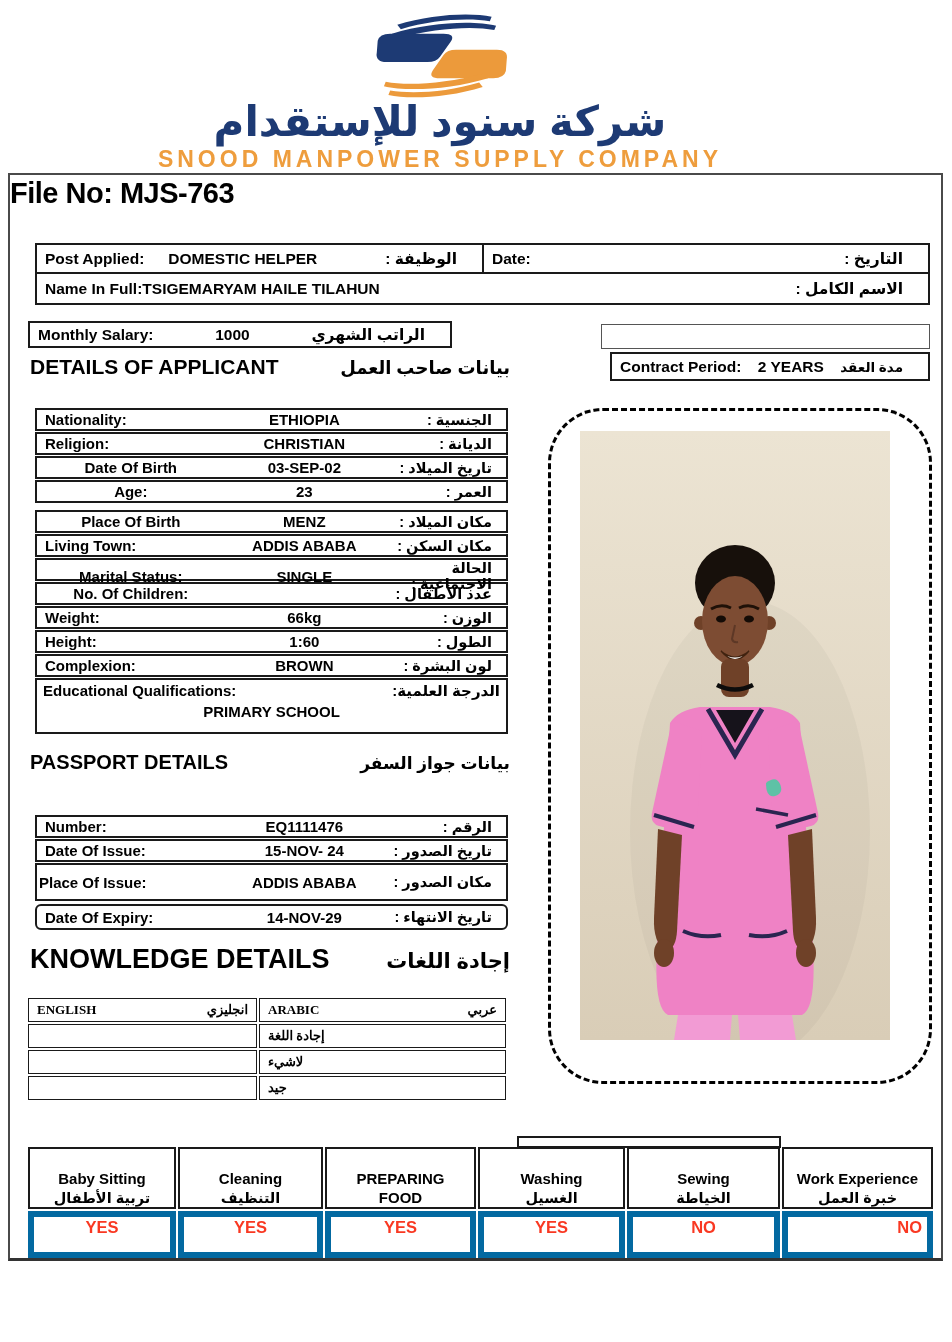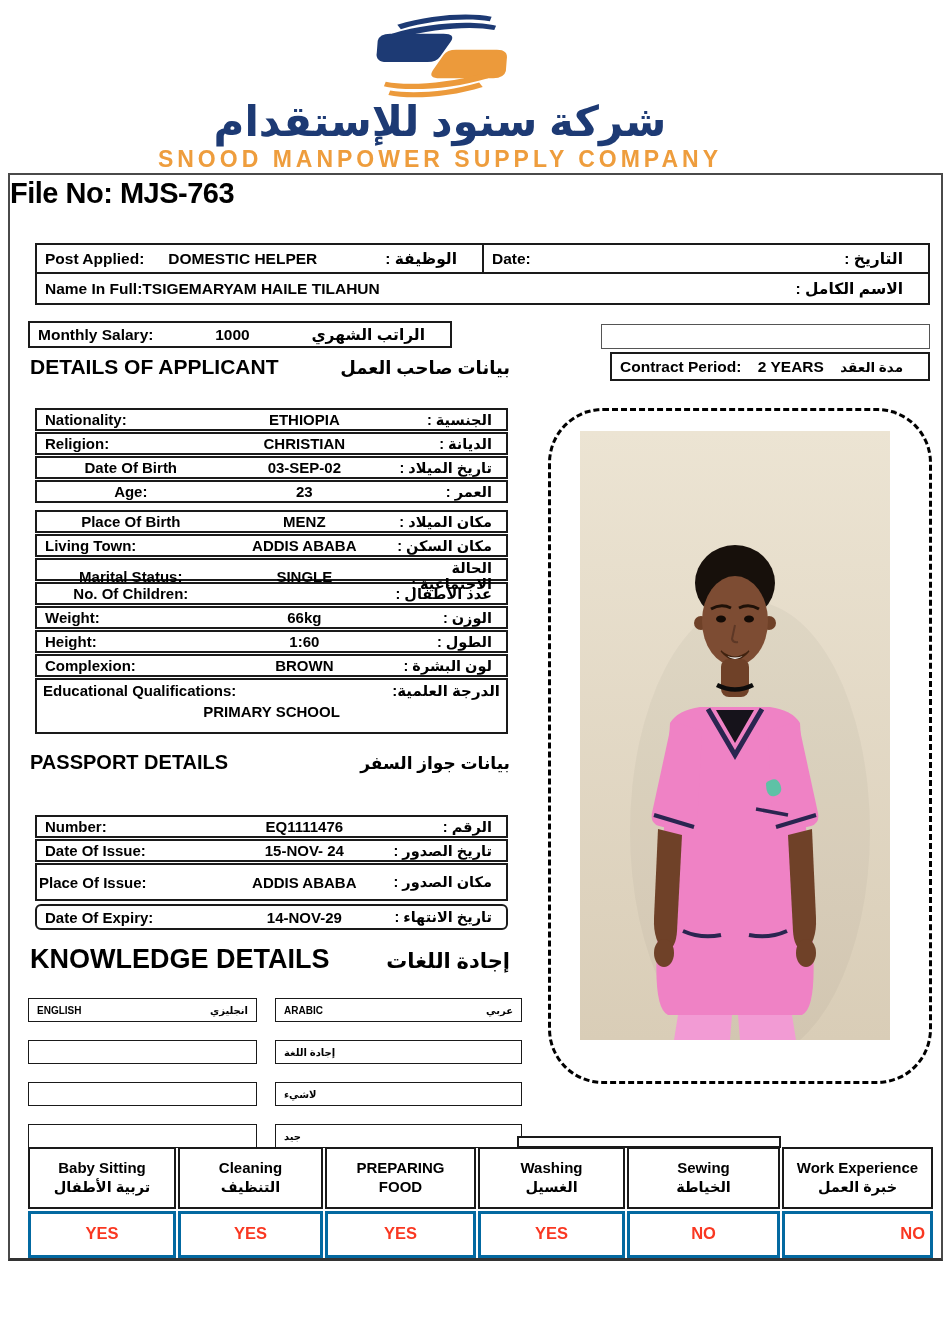--- a/index.html
+++ b/index.html
@@ -55,30 +55,30 @@
   .t-ar { text-align:right; padding-right:14px; font-size:14.5px; direction:rtl; }
   .edu-row { border:2px solid #1a1a1a; height:56px; font-size:15px; padding-top:2px; }
   .edu-line1 { display:flex; justify-content:space-between; padding:0 6px; }
   .edu-line2 { text-align:center; margin-top:3px; }
 
   
   .photo-frame { left:548px; top:408px; width:384px; height:676px; border:3px dashed #000; border-radius:55px; }
   .photo { left:580px; top:431px; width:310px; height:609px; }
 
   
-  .lang-table { left:28px; top:998px; width:482px; display:grid; grid-template-columns:229px 247px; grid-auto-rows:24px; gap:18px; font-size:10px; }
+  .lang-table { left:28px; top:998px; width:482px; display:grid; grid-template-columns:229px 247px; grid-auto-rows:24px; gap:2px; font-size:13px;font-family:Liberation Serif, serif; }
   .l-cell { border:1.5px solid #1a1a1a; display:flex; align-items:center; padding:0 8px; }
   .l-between { justify-content:space-between; }
   .l-right { justify-content:flex-end; direction:rtl; }
 
   
   .skills { left:28px; top:1147px; width:907px; display:grid; grid-template-columns:148px 145px 151px 147px 153px 151px; gap:2px; }
-  .s-head { height:62px; border:2px solid #1a1a1a; display:flex; flex-direction:column; align-items:center; justify-content:flex-start; padding-top:10px; font-size:15px; text-align:center; line-height:1.25; }
+  .s-head { height:62px; border:2px solid #1a1a1a; display:flex; flex-direction:column; align-items:center; justify-content:flex-start; padding-top:21px; font-size:15px; text-align:center; line-height:1.25; }
   .s-head .sar { font-size:14.5px; direction:rtl; }
-  .s-val { height:47px; border:3px solid #0369a1; display:flex; align-items:flex-start; justify-content:center; padding-top:10px; font-size:16.5px; color:#f93822; }
+  .s-val { height:47px; border:6px solid #0369a1; display:flex; align-items:flex-start; justify-content:center; padding-top:1px; font-size:16.5px; color:#f93822; }
   .s-val.right { justify-content:flex-end; padding-right:5px; }
   .mini-box { left:517px; top:1136px; width:264px; height:12px; border:2px solid #1a1a1a; background:#fff; }
 </style>
 </head>
 <body>
 
 <div class="page">
 
   <div class="abs brand">
     <svg class="logo-svg" width="178" height="90" viewBox="0 0 200 100">

